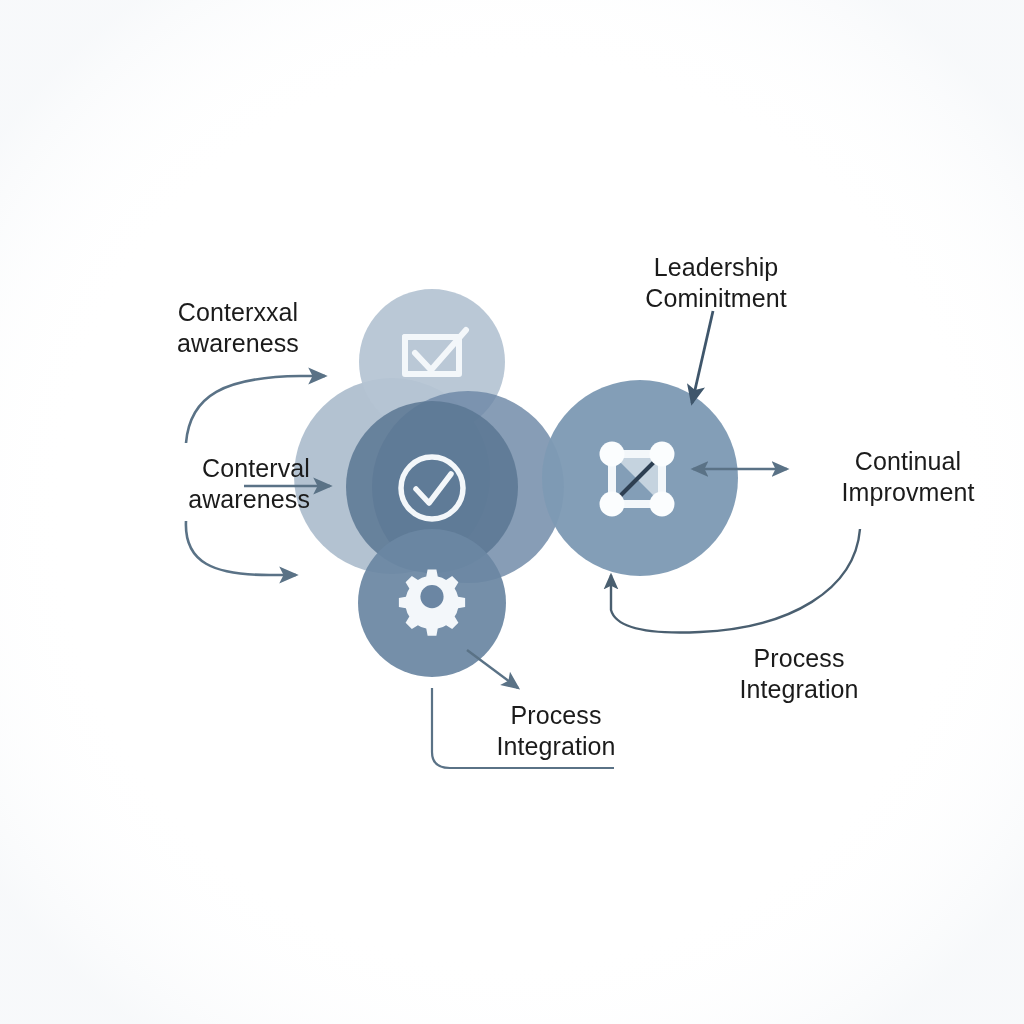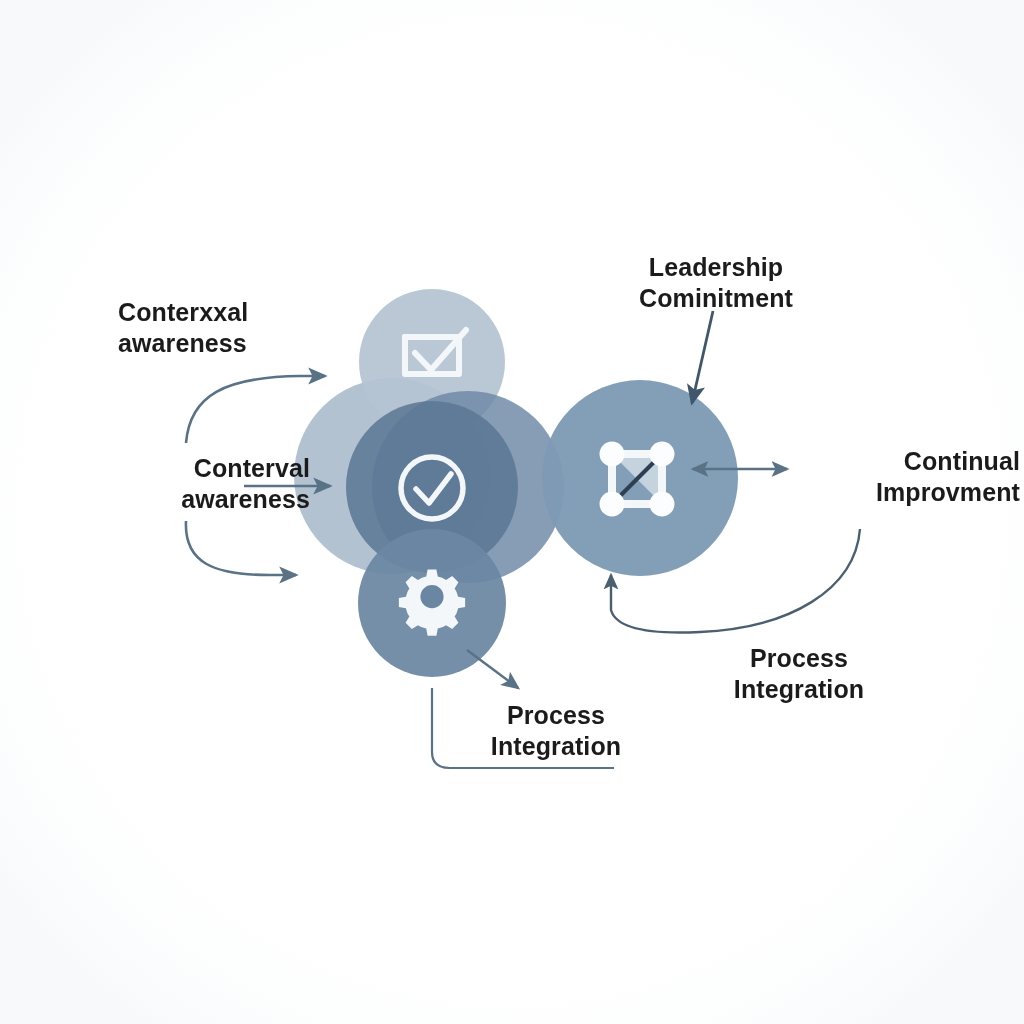--- a/index.html
+++ b/index.html
@@ -24,32 +24,32 @@
     left: 0;
     top: 0;
     width: 1024px;
     height: 1024px;
     display: block;
   }
   .lbl {
     position: absolute;
     font-family: "Liberation Sans", sans-serif;
     font-size: 25px;
-    font-weight: 700;
+    font-weight: 400;
     color: #1b1b1b;
     line-height: 1.22;
     white-space: pre-line;
     letter-spacing: 0.1px;
   }
 
   
-  #label-contextual-awareness { left: 118px; top: 297px; width: 240px; text-align: left; }
+  #label-contextual-awareness { left: 118px; top: 297px; width: 240px; text-align: center; }
   #label-conterval-awareness  { left: 96px;  top: 453px; width: 214px; text-align: right; }
   #label-leadership-commitment{ left: 594px; top: 252px; width: 244px; text-align: center; }
-  #label-continual-improvement{ left: 796px; top: 446px; width: 224px; text-align: right; }
+  #label-continual-improvement{ left: 796px; top: 446px; width: 224px; text-align: center; }
   #label-process-integration-1{ left: 438px; top: 700px; width: 236px; text-align: center; }
   #label-process-integration-2{ left: 680px; top: 643px; width: 238px; text-align: center; }
 </style>
 </head>
 <body>
 
 <div id="diagram-root">
 
   <svg id="diagram-svg" viewBox="0 0 1024 1024">
     <defs>

